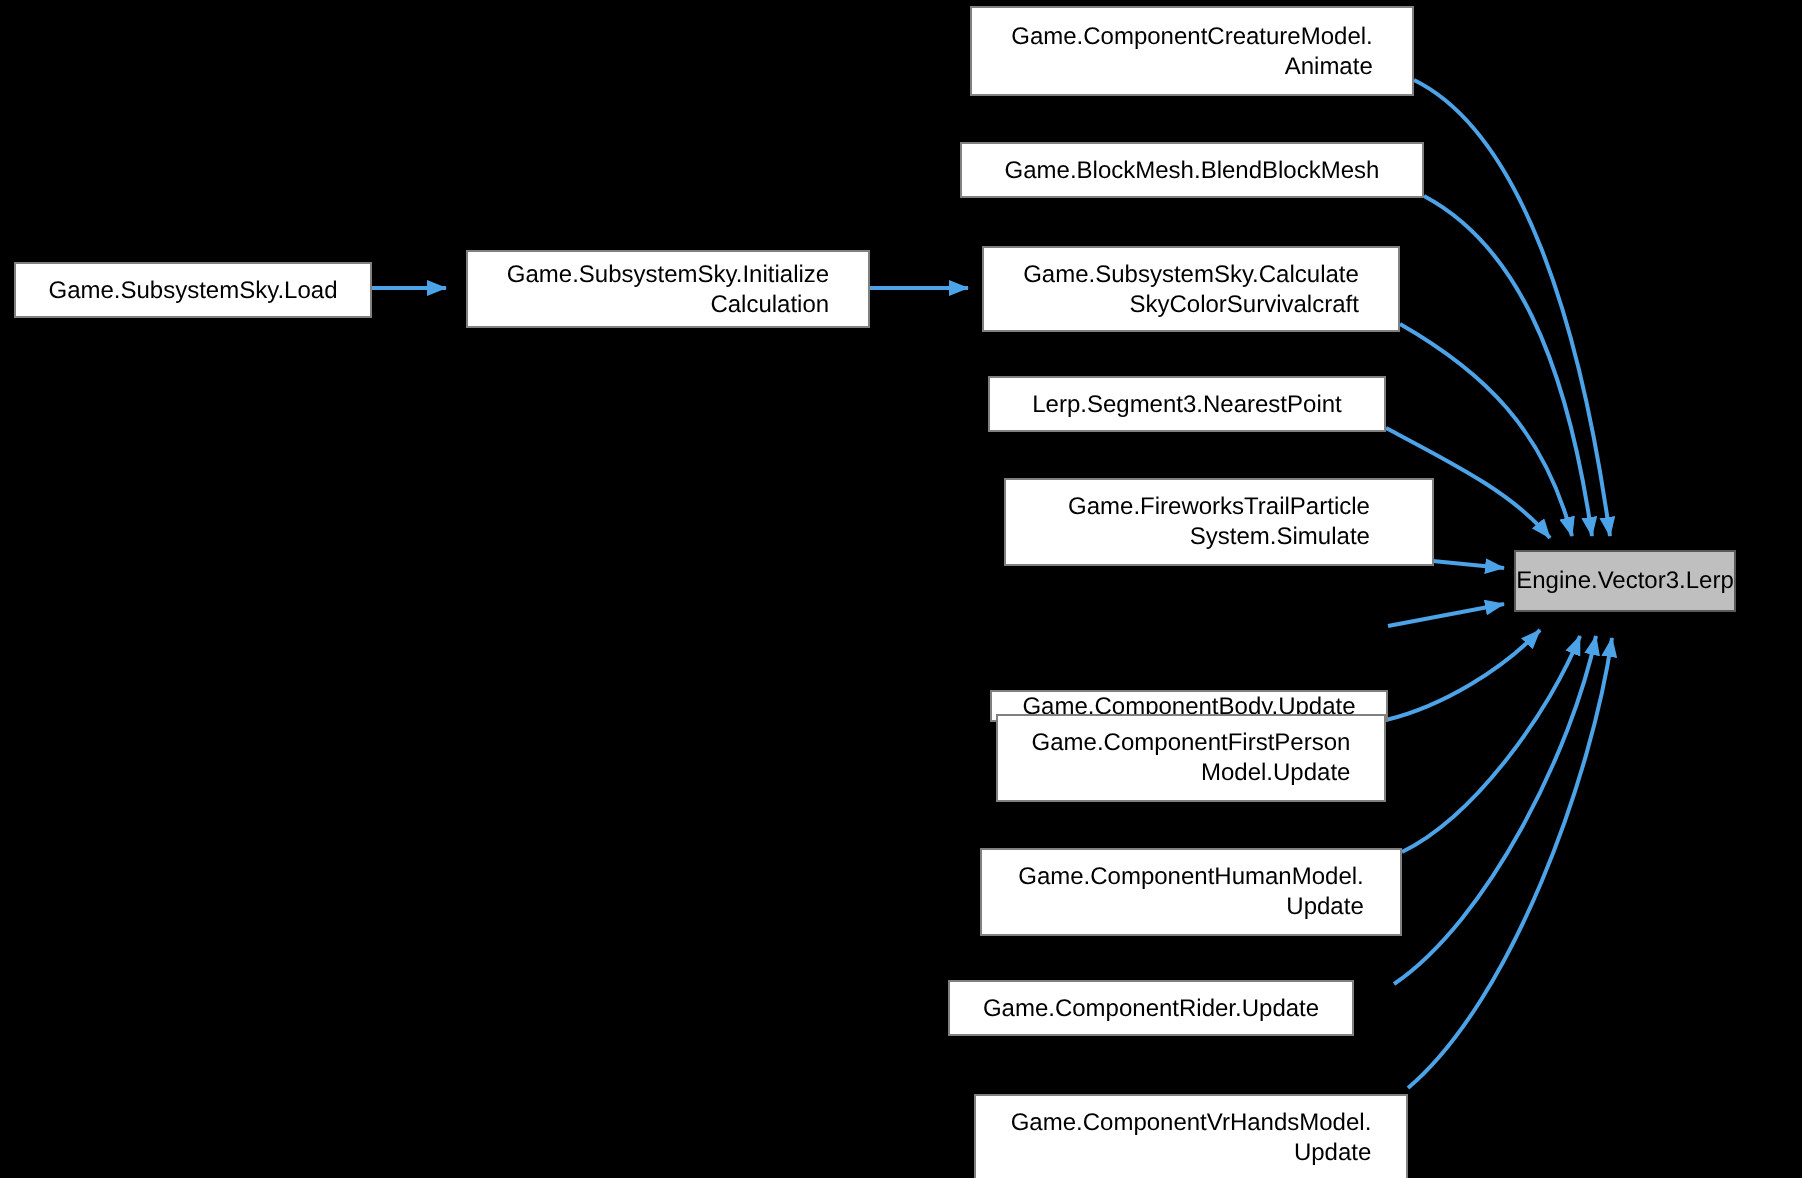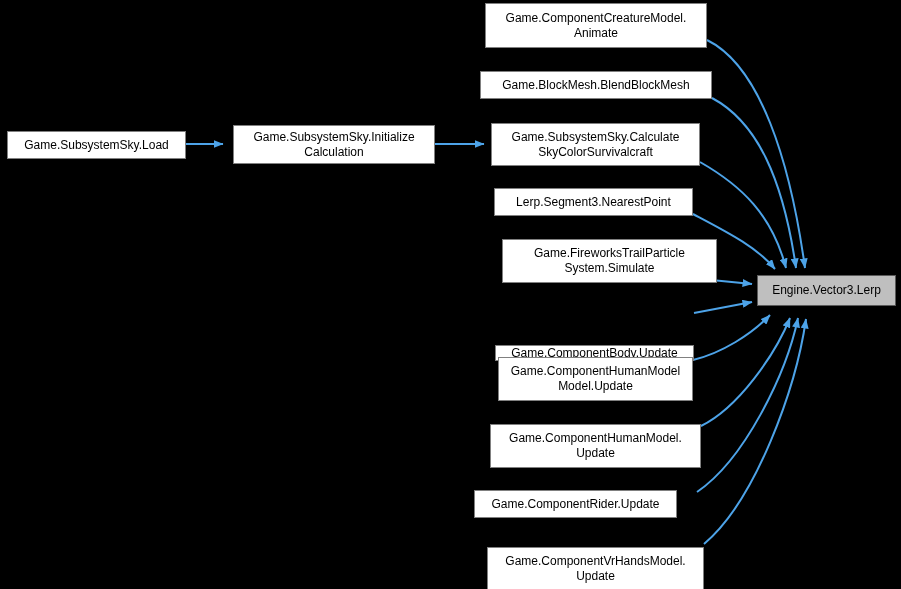--- a/index.html
+++ b/index.html
@@ -24,21 +24,21 @@
     pointer-events: none;
   }
   .node {
     position: absolute;
     box-sizing: border-box;
     background: #ffffff;
     border: 1px solid #808080;
     display: flex;
     align-items: center;
     justify-content: center;
-    text-align: center;
+    text-align: right;
     color: #000000;
     font-size: 12px;
     line-height: 15px;
     letter-spacing: 0px;
     z-index: 2;
   }
   .node.target {
     background: #bfbfbf;
     border: 1px solid #5a5a5a;
   }
@@ -115,35 +115,35 @@
   <div class="node" style="left:502px; top:239px; width:215px; height:44px;">
     <span class="label">Game.FireworksTrailParticle
 System.Simulate</span>
   </div>
 
   <div class="node" style="left:495px; top:306px; width:199px; height:16px;margin-top:39px;">
     <span class="label">Game.ComponentBody.Update</span>
   </div>
 
   <div class="node" style="left:498px; top:357px; width:195px; height:44px;">
-    <span class="label">Game.ComponentHumanModel
+    <span class="label">Game.ComponentFirstPerson
 Model.Update</span>
   </div>
 
   <div class="node" style="left:490px; top:424px; width:211px; height:44px;">
     <span class="label">Game.ComponentHumanModel.
 Update</span>
   </div>
 
   <div class="node" style="left:474px; top:490px; width:203px; height:28px;">
     <span class="label">Game.ComponentRider.Update</span>
   </div>
 
   <div class="node" style="left:487px; top:547px; width:217px; height:44px;">
     <span class="label">Game.ComponentVrHandsModel.
 Update</span>
   </div>
 
-  <div class="node target" style="left:757px; top:275px; width:139px; height:31px;">
+  <div class="node target" style="left:757px; top:275px; width:111px; height:31px;">
     <span class="label">Engine.Vector3.Lerp</span>
   </div>
 
 </div>
 
 </body></html>

